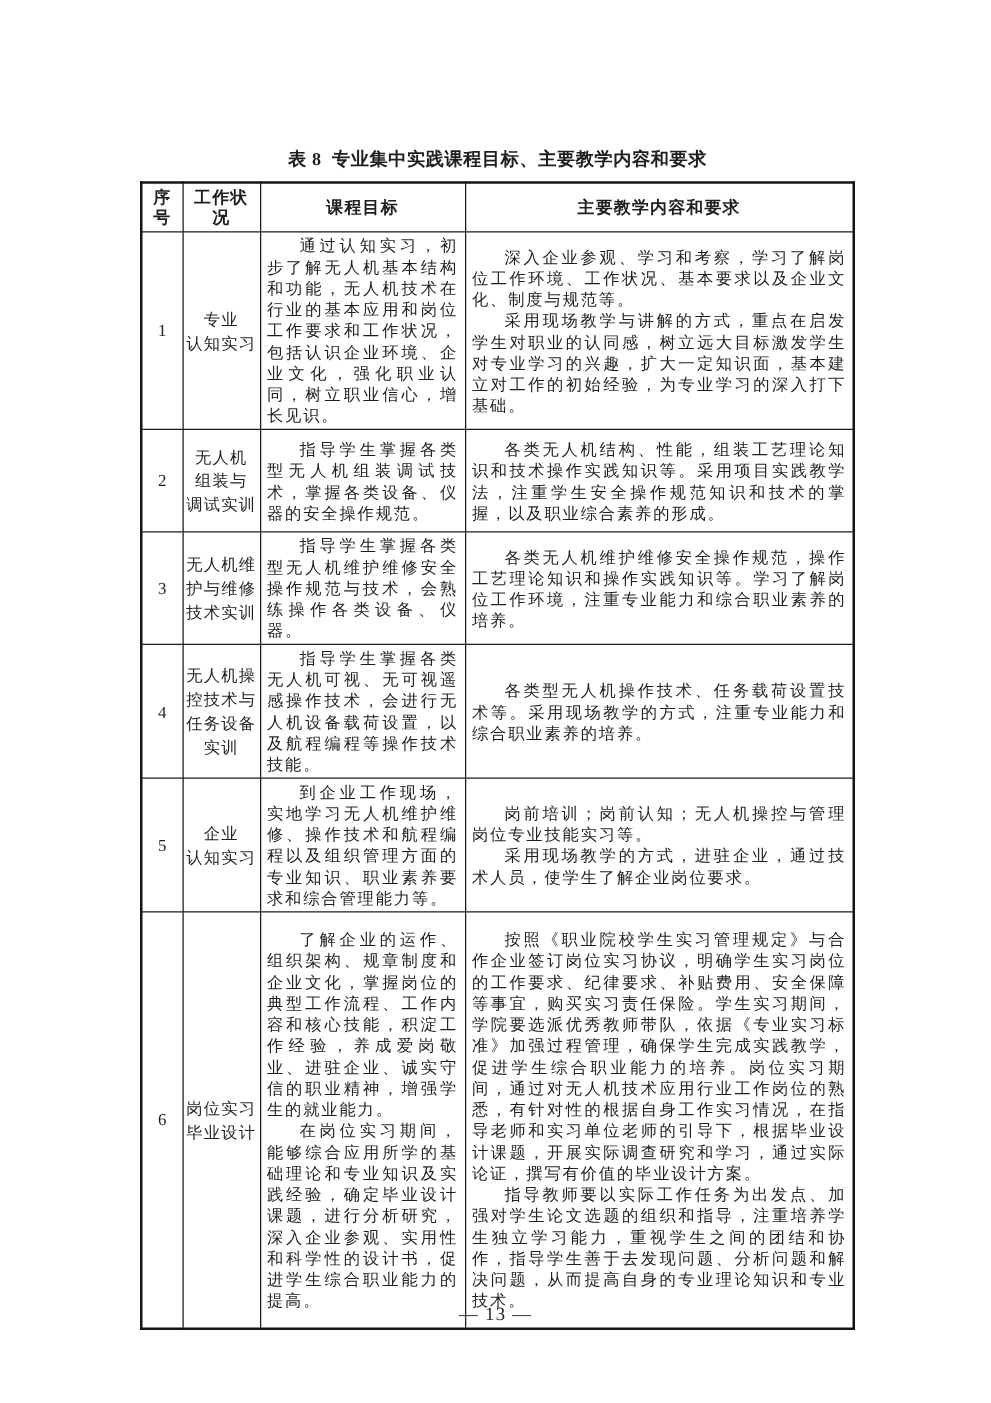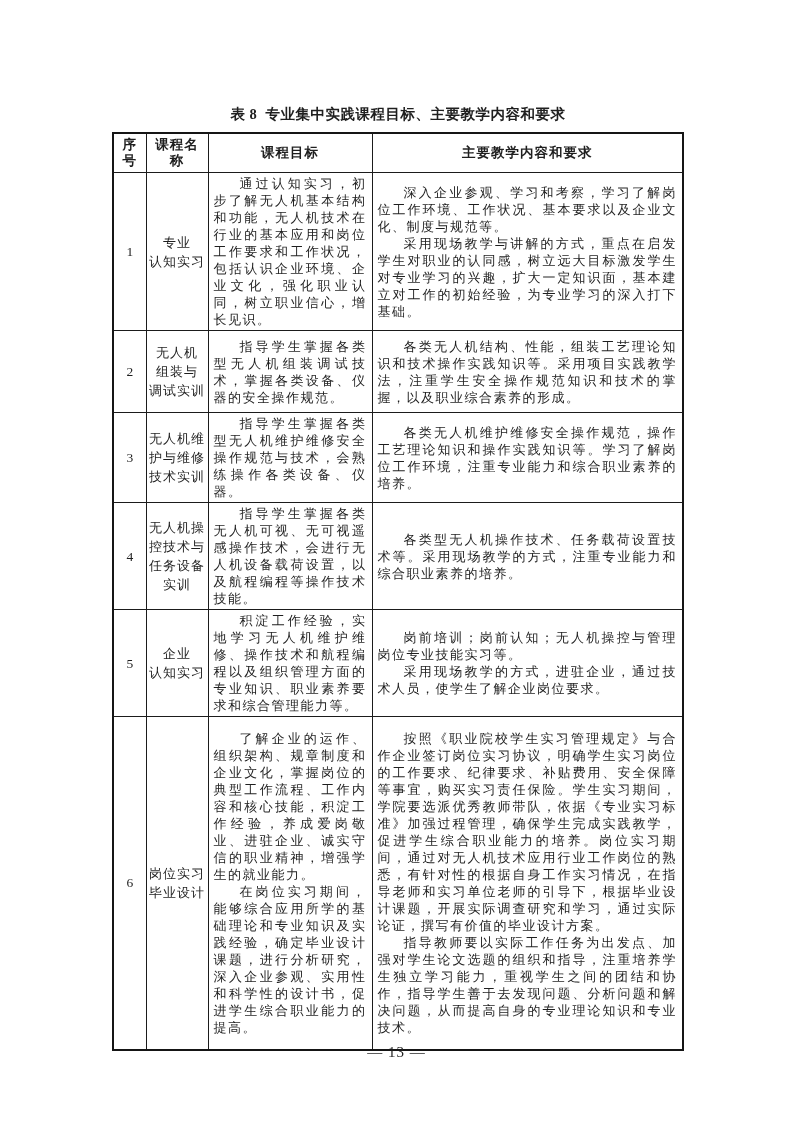--- a/index.html
+++ b/index.html
@@ -4,21 +4,21 @@
 <style>
   html,body { margin:0; padding:0; background:#ffffff; }
   .page {
     position:relative;
     width:793px; height:1122px;
     background:#ffffff;
     color:#1f1f1f;
     font-family:"Liberation Serif","DejaVu Serif",serif;
     overflow:hidden;
   }
-  .content { position:absolute; left:112px; top:105px; width:572px; }
+  .content { position:absolute; left:112px; top:118px; width:572px; }
   .doc-title {
     text-align:center; font-weight:bold; font-size:14.5px;
     letter-spacing:0.5px; margin:0 0 8px 0; white-space:pre;
   }
   table.course-table {
     border-collapse:collapse; table-layout:fixed; width:100%;
     border:2px solid #151515;
   }
   .course-table th, .course-table td {
     border:1.5px solid #1b1b1b;
@@ -65,21 +65,21 @@
       <colgroup>
         <col style="width:33px">
         <col style="width:62px">
         <col style="width:164px">
         <col>
       </colgroup>
       <thead>
         <tr>
           <th class="h-no">序
 号</th>
-          <th>课程名称</th>
+          <th>工作状况</th>
           <th>课程目标</th>
           <th>主要教学内容和要求</th>
         </tr>
       </thead>
       <tbody>
   <tr>
     <td class="no-cell"><span>1</span></td>
     <td class="course-cell"><span>专业
 认知实习</span></td>
     <td class="objective-cell">
@@ -129,21 +129,21 @@
     <td class="content-cell">
               <p class="para">各类型无人机操作技术、任务载荷设置技术等。采用现场教学的方式，注重专业能力和综合职业素养的培养。</p>
             </td>
   </tr>
 
   <tr>
     <td class="no-cell"><span>5</span></td>
     <td class="course-cell"><span>企业
 认知实习</span></td>
     <td class="objective-cell">
-              <p class="para">积淀工作经验，实地学习无人机维护维修、操作技术和航程编程以及组织管理方面的专业知识、职业素养要求和综合管理能力等。</p>
+              <p class="para">到企业工作现场，实地学习无人机维护维修、操作技术和航程编程以及组织管理方面的专业知识、职业素养要求和综合管理能力等。</p>
             </td>
     <td class="content-cell">
               <p class="para">岗前培训；岗前认知；无人机操控与管理岗位专业技能实习等。</p>
               <p class="para">采用现场教学的方式，进驻企业，通过技术人员，使学生了解企业岗位要求。</p>
             </td>
   </tr>
 
   <tr>
     <td class="no-cell"><span>6</span></td>
     <td class="course-cell"><span>岗位实习

